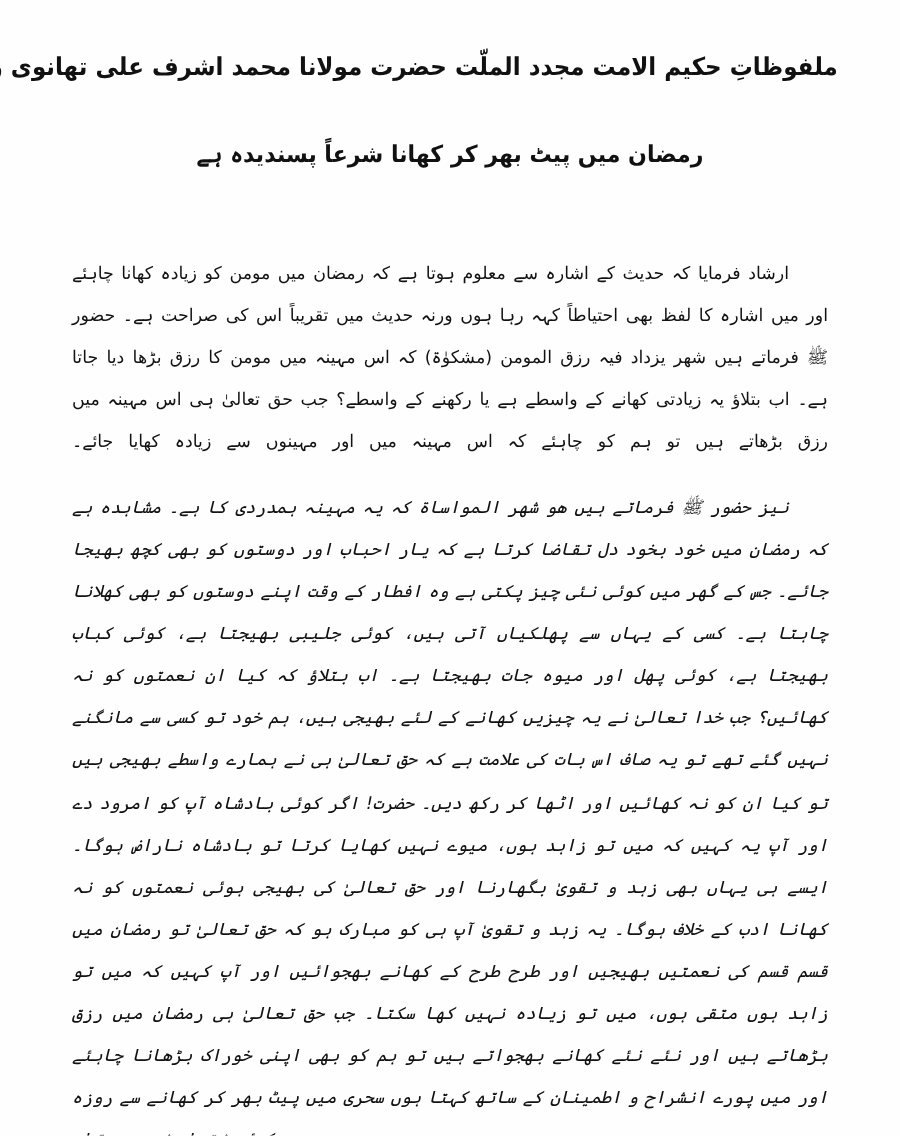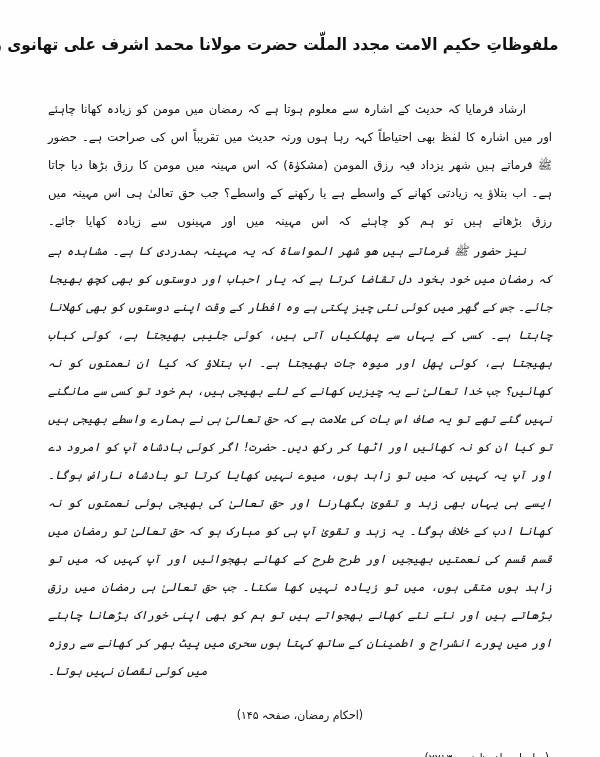--- a/index.html
+++ b/index.html
@@ -75,20 +75,21 @@
     line-height: 2.42;
     text-align: justify;
     text-align-last: justify;
     color: #121212;
     margin: 0 0 2px 0;
     word-spacing: 0.5px;
   }
 
   .para.first {
     text-indent: 26px;
+    margin-top: 16px;
   }
 
   .para.tail {
     text-align-last: left;
     font-style: italic;
   }
 
   
   .citation-block {
     margin-top: 18px;
@@ -123,20 +124,23 @@
 </style>
 </head>
 <body>
 
 <div class="page">
 
   <div class="title-block">
     <div class="doc-title">ملفوظاتِ حکیم الامت مجدد الملّت حضرت مولانا محمد اشرف علی تھانوی رحمۃ اللہ علیہ</div>
   </div>
 
+  <div class="subtitle-block">
+    <div class="doc-subtitle">رمضان میں پیٹ بھر کر کھانا شرعاً پسندیدہ ہے</div>
+  </div>
 
   <div class="body-block">
     <p class="para first">ارشاد فرمایا کہ حدیث کے اشارہ سے معلوم ہوتا ہے کہ رمضان میں مومن کو زیادہ کھانا چاہئے اور میں اشارہ کا لفظ بھی احتیاطاً کہہ رہا ہوں ورنہ حدیث میں تقریباً اس کی صراحت ہے۔ حضور ﷺ فرماتے ہیں شھر یزداد فیہ رزق المومن (مشکوٰۃ) کہ اس مہینہ میں مومن کا رزق بڑھا دیا جاتا ہے۔ اب بتلاؤ یہ زیادتی کھانے کے واسطے ہے یا رکھنے کے واسطے؟ جب حق تعالیٰ ہی اس مہینہ میں رزق بڑھاتے ہیں تو ہم کو چاہئے کہ اس مہینہ میں اور مہینوں سے زیادہ کھایا جائے۔</p>
     <p class="para first tail">نیز حضور ﷺ فرماتے ہیں ھو شھر المواساۃ کہ یہ مہینہ ہمدردی کا ہے۔ مشاہدہ ہے کہ رمضان میں خود بخود دل تقاضا کرتا ہے کہ یار احباب اور دوستوں کو بھی کچھ بھیجا جائے۔ جس کے گھر میں کوئی نئی چیز پکتی ہے وہ افطار کے وقت اپنے دوستوں کو بھی کھلانا چاہتا ہے۔ کسی کے یہاں سے پھلکیاں آتی ہیں، کوئی جلیبی بھیجتا ہے، کوئی کباب بھیجتا ہے، کوئی پھل اور میوہ جات بھیجتا ہے۔ اب بتلاؤ کہ کیا ان نعمتوں کو نہ کھائیں؟ جب خدا تعالیٰ نے یہ چیزیں کھانے کے لئے بھیجی ہیں، ہم خود تو کسی سے مانگنے نہیں گئے تھے تو یہ صاف اس بات کی علامت ہے کہ حق تعالیٰ ہی نے ہمارے واسطے بھیجی ہیں تو کیا ان کو نہ کھائیں اور اٹھا کر رکھ دیں۔ حضرت! اگر کوئی بادشاہ آپ کو امرود دے اور آپ یہ کہیں کہ میں تو زاہد ہوں، میوے نہیں کھایا کرتا تو بادشاہ ناراض ہوگا۔ ایسے ہی یہاں بھی زہد و تقویٰ بگھارنا اور حق تعالیٰ کی بھیجی ہوئی نعمتوں کو نہ کھانا ادب کے خلاف ہوگا۔ یہ زہد و تقویٰ آپ ہی کو مبارک ہو کہ حق تعالیٰ تو رمضان میں قسم قسم کی نعمتیں بھیجیں اور طرح طرح کے کھانے بھجوائیں اور آپ کہیں کہ میں تو زاہد ہوں متقی ہوں، میں تو زیادہ نہیں کھا سکتا۔ جب حق تعالیٰ ہی رمضان میں رزق بڑھاتے ہیں اور نئے نئے کھانے بھجواتے ہیں تو ہم کو بھی اپنی خوراک بڑھانا چاہئے اور میں پورے انشراح و اطمینان کے ساتھ کہتا ہوں سحری میں پیٹ بھر کر کھانے سے روزہ میں کوئی نقصان نہیں ہوتا۔</p>
   </div>
 
   <div class="citation-block">
     <span class="citation">(احکام رمضان، صفحہ ۱۴۵)</span>
   </div>
 

